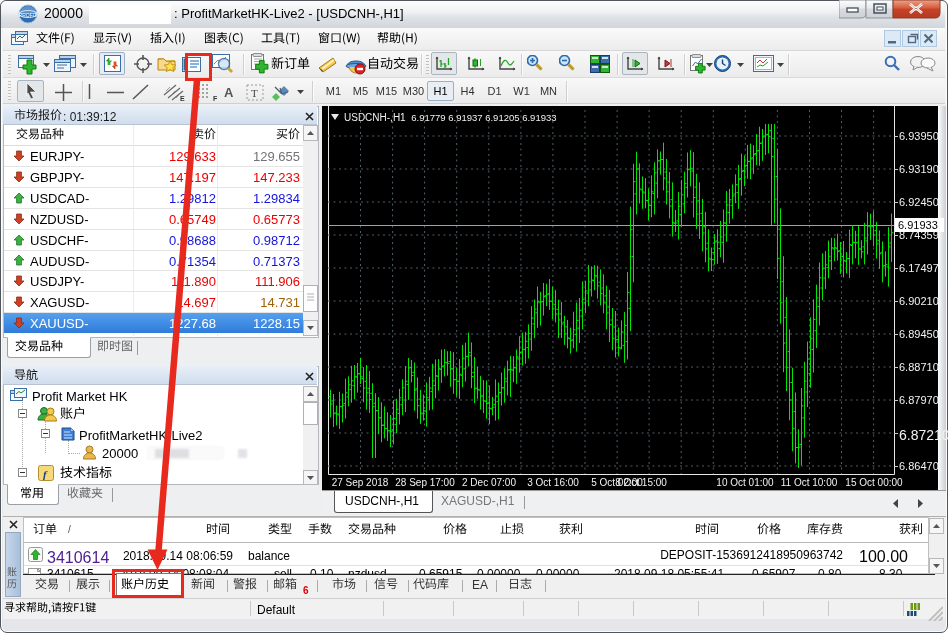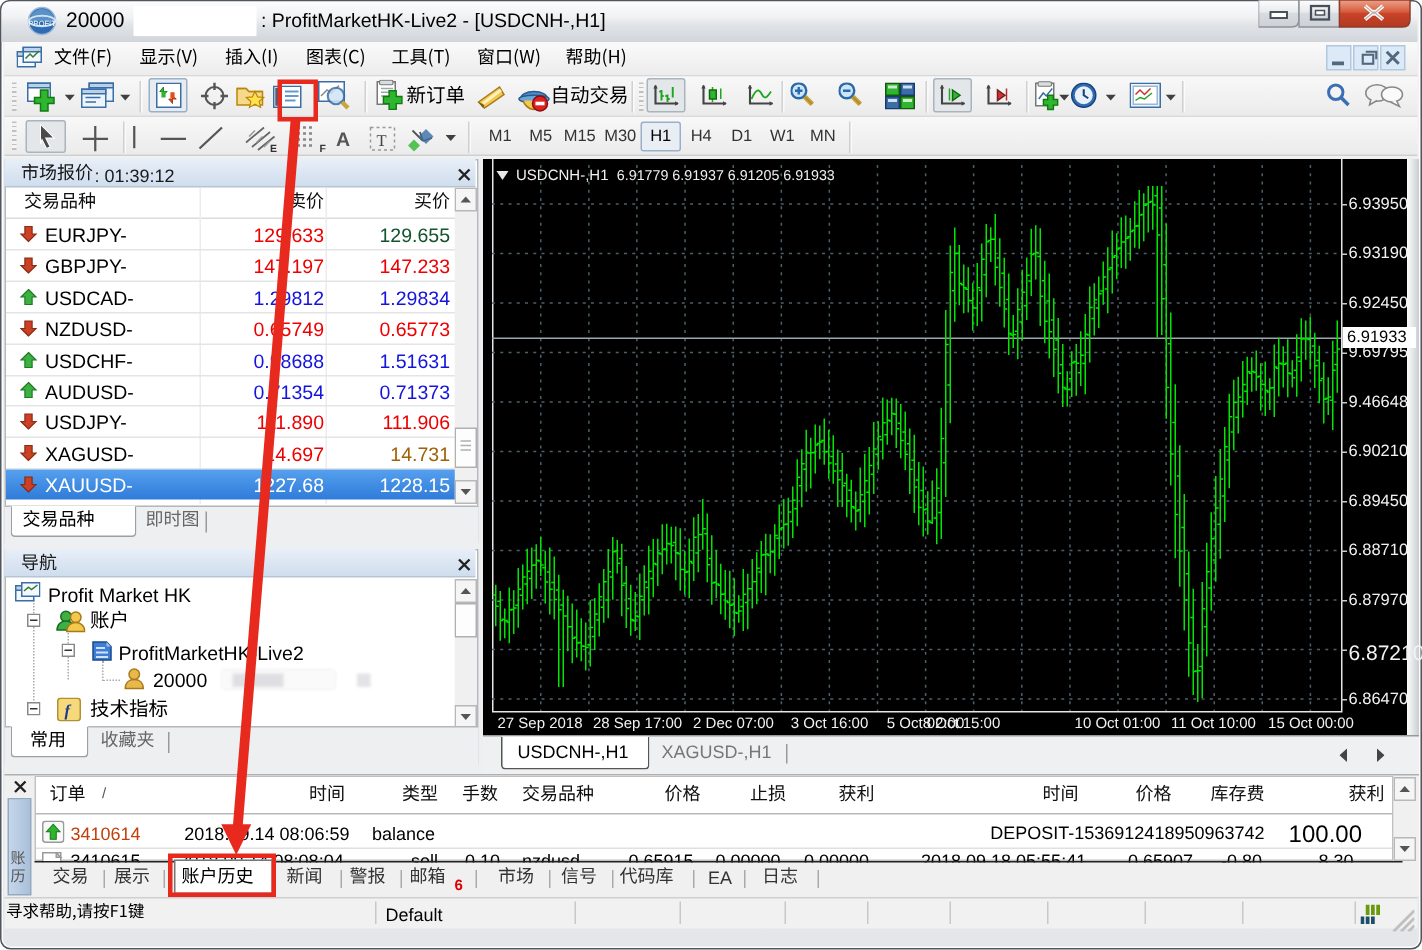--- a/index.html
+++ b/index.html
@@ -508,21 +508,21 @@
     </g>
   </svg>
 <div class="hline" style="left:4px;top:145px;width:300px;background:#dcdcdc"></div>
 <div class="vline" style="left:133px;top:125px;height:211px;background:#ececec"></div>
 <div class="vline" style="left:217px;top:125px;height:211px;background:#ececec"></div>
 <svg class="abs" style="left:13px;top:150px" width="12" height="12">
     <path d="M6 11L1 6h2.6V1h4.8v5H11z" fill="#cc4125" stroke="#8a2a12" stroke-width=".8"></path>
   </svg>
 <div class="abs" style="left:30px;top:149px;font-size:13px;color:#000">EURJPY-</div>
 <div class="abs num" style="left:133px;top:149px;width:83px;text-align:right;color:#ee0000">129.633</div>
-<div class="abs num" style="left:217px;top:149px;width:83px;text-align:right;color:#14532d">129.655</div>
+<div class="abs num" style="left:217px;top:149px;width:83px;text-align:right;color:#737373">129.655</div>
 <div class="hline" style="left:4px;top:166px;width:300px"></div>
 <svg class="abs" style="left:13px;top:171px" width="12" height="12">
     <path d="M6 11L1 6h2.6V1h4.8v5H11z" fill="#cc4125" stroke="#8a2a12" stroke-width=".8"></path>
   </svg>
 <div class="abs" style="left:30px;top:170px;font-size:13px;color:#000">GBPJPY-</div>
 <div class="abs num" style="left:133px;top:170px;width:83px;text-align:right;color:#ee0000">147.197</div>
 <div class="abs num" style="left:217px;top:170px;width:83px;text-align:right;color:#ee0000">147.233</div>
 <div class="hline" style="left:4px;top:187px;width:300px"></div>
 <svg class="abs" style="left:13px;top:192px" width="12" height="12">
     <path d="M6 1l5 5H8.4v5H3.6V6H1z" fill="#3cb043" stroke="#1a7a22" stroke-width=".8"></path>
@@ -536,21 +536,21 @@
   </svg>
 <div class="abs" style="left:30px;top:212px;font-size:13px;color:#000">NZDUSD-</div>
 <div class="abs num" style="left:133px;top:212px;width:83px;text-align:right;color:#ee0000">0.65749</div>
 <div class="abs num" style="left:217px;top:212px;width:83px;text-align:right;color:#ee0000">0.65773</div>
 <div class="hline" style="left:4px;top:229px;width:300px"></div>
 <svg class="abs" style="left:13px;top:234px" width="12" height="12">
     <path d="M6 1l5 5H8.4v5H3.6V6H1z" fill="#3cb043" stroke="#1a7a22" stroke-width=".8"></path>
   </svg>
 <div class="abs" style="left:30px;top:233px;font-size:13px;color:#000">USDCHF-</div>
 <div class="abs num" style="left:133px;top:233px;width:83px;text-align:right;color:#1414dd">0.98688</div>
-<div class="abs num" style="left:217px;top:233px;width:83px;text-align:right;color:#1414dd">1.51631</div>
+<div class="abs num" style="left:217px;top:233px;width:83px;text-align:right;color:#1414dd">0.98712</div>
 <div class="hline" style="left:4px;top:250px;width:300px"></div>
 <svg class="abs" style="left:13px;top:254px" width="12" height="12">
     <path d="M6 1l5 5H8.4v5H3.6V6H1z" fill="#3cb043" stroke="#1a7a22" stroke-width=".8"></path>
   </svg>
 <div class="abs" style="left:30px;top:254px;font-size:13px;color:#000">AUDUSD-</div>
 <div class="abs num" style="left:133px;top:254px;width:83px;text-align:right;color:#1414dd">0.71354</div>
 <div class="abs num" style="left:217px;top:254px;width:83px;text-align:right;color:#1414dd">0.71373</div>
 <div class="hline" style="left:4px;top:270px;width:300px"></div>
 <svg class="abs" style="left:13px;top:275px" width="12" height="12">
     <path d="M6 11L1 6h2.6V1h4.8v5H11z" fill="#cc4125" stroke="#8a2a12" stroke-width=".8"></path>
@@ -707,23 +707,23 @@
 <svg class="abs" style="left:330px;top:112px" width="10" height="10">
     <path d="M1 2h8l-4 6z" fill="#e8e8e8"></path>
   </svg>
 <div class="abs" style="left:344px;top:112px;font-size:10px;color:#f0f0f0">USDCNH-,H1&nbsp;&nbsp;<span style="font-size:9.5px">6.91779 6.91937 6.91205 6.91933</span></div>
 <div class="abs" style="left:899px;top:130px;font-size:11px;color:#f2f2f2">6.93950</div>
 <div class="abs" style="left:894px;top:136px;width:4px;height:1px;background:#ccc"></div>
 <div class="abs" style="left:899px;top:163px;font-size:11px;color:#f2f2f2">6.93190</div>
 <div class="abs" style="left:894px;top:169px;width:4px;height:1px;background:#ccc"></div>
 <div class="abs" style="left:899px;top:196px;font-size:11px;color:#f2f2f2">6.92450</div>
 <div class="abs" style="left:894px;top:202px;width:4px;height:1px;background:#ccc"></div>
-<div class="abs" style="left:899px;top:229px;font-size:11px;color:#f2f2f2">9.69795</div>
+<div class="abs" style="left:899px;top:229px;font-size:11px;color:#f2f2f2">8.74359</div>
 <div class="abs" style="left:894px;top:235px;width:4px;height:1px;background:#ccc"></div>
-<div class="abs" style="left:899px;top:262px;font-size:11px;color:#f2f2f2">9.46648</div>
+<div class="abs" style="left:899px;top:262px;font-size:11px;color:#f2f2f2">6.17497</div>
 <div class="abs" style="left:894px;top:268px;width:4px;height:1px;background:#ccc"></div>
 <div class="abs" style="left:899px;top:295px;font-size:11px;color:#f2f2f2">6.90210</div>
 <div class="abs" style="left:894px;top:301px;width:4px;height:1px;background:#ccc"></div>
 <div class="abs" style="left:899px;top:328px;font-size:11px;color:#f2f2f2">6.89450</div>
 <div class="abs" style="left:894px;top:334px;width:4px;height:1px;background:#ccc"></div>
 <div class="abs" style="left:899px;top:361px;font-size:11px;color:#f2f2f2">6.88710</div>
 <div class="abs" style="left:894px;top:367px;width:4px;height:1px;background:#ccc"></div>
 <div class="abs" style="left:899px;top:394px;font-size:11px;color:#f2f2f2">6.87970</div>
 <div class="abs" style="left:894px;top:400px;width:4px;height:1px;background:#ccc"></div>
 <div class="abs" style="left:899px;top:427px;font-size:14px;color:#f2f2f2">6.87210</div>
@@ -840,21 +840,21 @@
     <g transform="translate(0,10.20) scale(0.01200,-0.01200)" fill="#111">
       <use href="#g62" x="0.0"></use>
       <use href="#g63" x="1000.0"></use>
     </g>
   </svg>
 <div class="hline" style="left:24px;top:542px;width:904px;background:#b8b8b8"></div>
 <svg class="abs" style="left:28px;top:547px" width="15" height="15">
 <rect x="0.5" y="0.5" width="14" height="14" rx="2" fill="#f8f8f8" stroke="#999"></rect>
 <path d="M7.5 2.5l4.5 5H9.5v5h-4v-5H3z" fill="#2fb52f" stroke="#127a12" stroke-width=".7"></path>
   </svg>
-<div class="abs" style="left:47px;top:549px;font-size:12px;color:#c2410c">3410614</div>
+<div class="abs" style="left:47px;top:549px;font-size:16px;color:#4c1d95">3410614</div>
 <div class="abs" style="left:119px;top:549px;width:114px;text-align:right;font-size:12px;color:#000">2018.09.14 08:06:59</div>
 <div class="abs" style="left:248px;top:549px;font-size:12px;color:#000">balance</div>
 <div class="abs" style="left:600px;top:548px;width:243px;text-align:right;font-size:12px;color:#000">DEPOSIT-1536912418950963742</div>
 <div class="abs" style="left:830px;top:548px;width:78px;text-align:right;font-size:16px;color:#000">100.00</div>
 <div class="hline" style="left:24px;top:565px;width:904px;background:#e0e0e0"></div>
 <div class="abs" style="left:24px;top:566px;width:904px;height:9px;overflow:hidden">
     <svg style="position:absolute;left:4px;top:2px" width="15" height="15">
       <rect x="0.5" y="0.5" width="12" height="13" fill="#fff" stroke="#999"></rect>
       <path d="M9.5 0.5l3 3h-3z" fill="#ddd" stroke="#999"></path>
     </svg>

